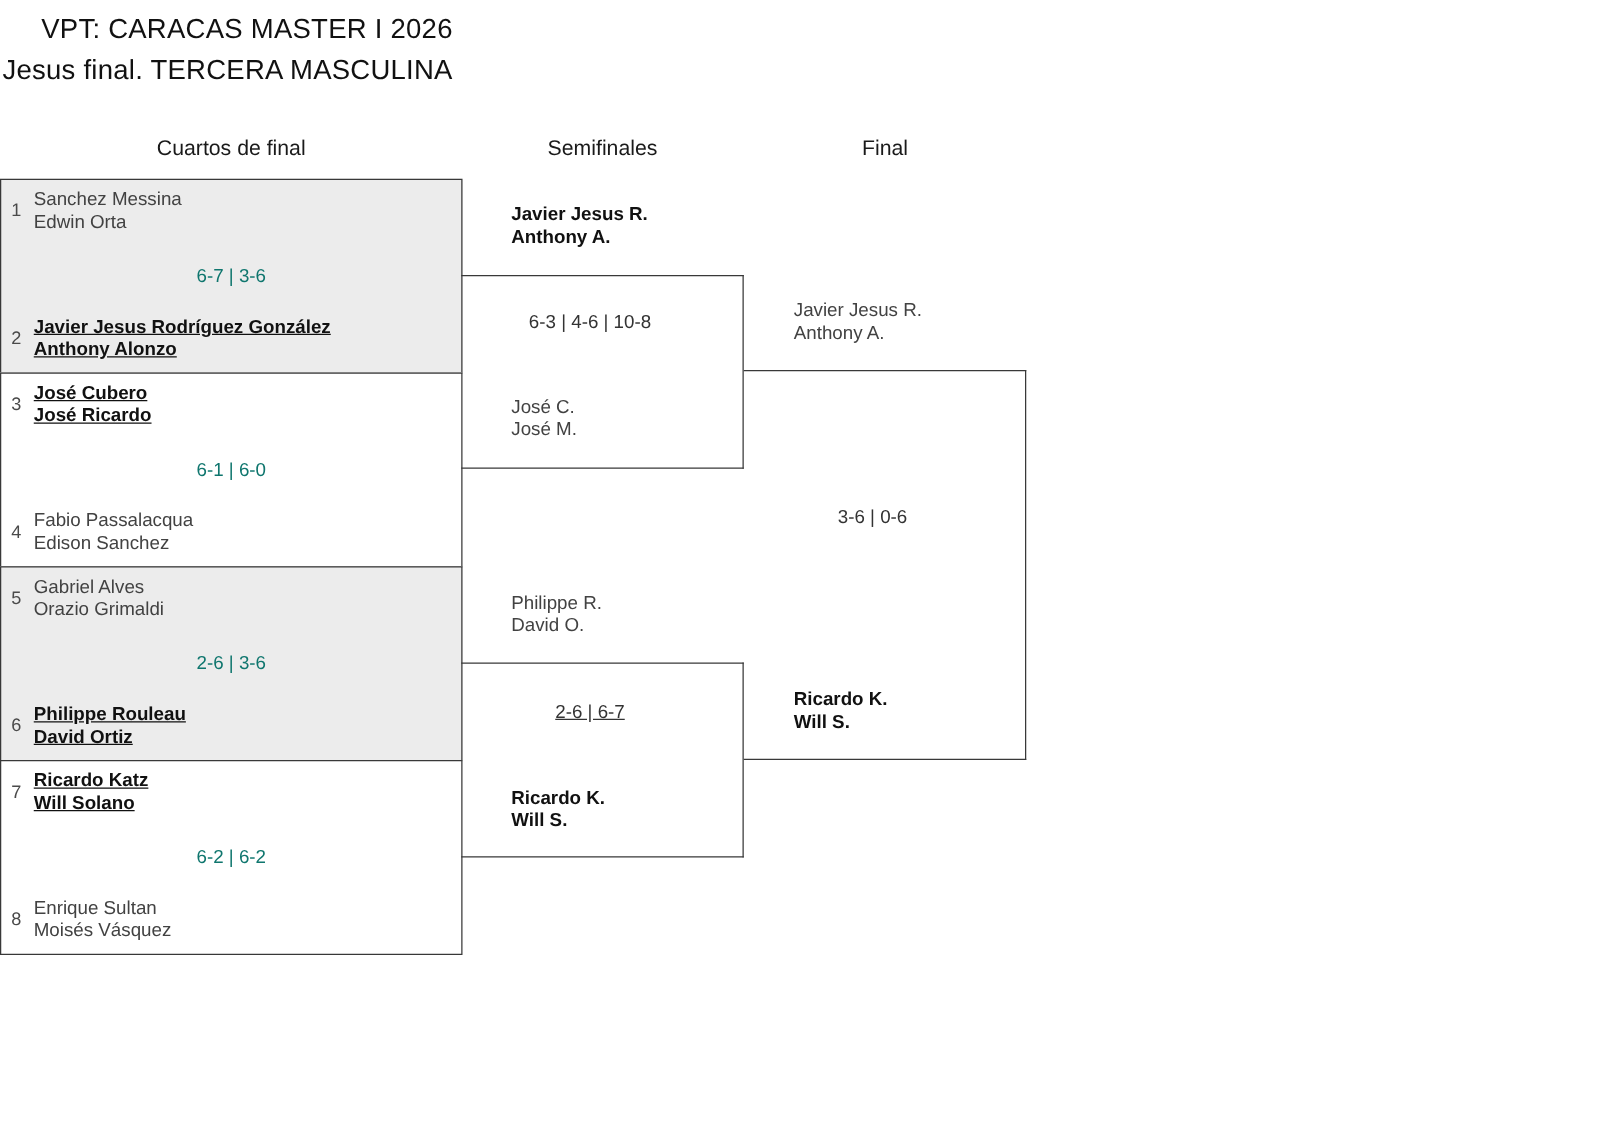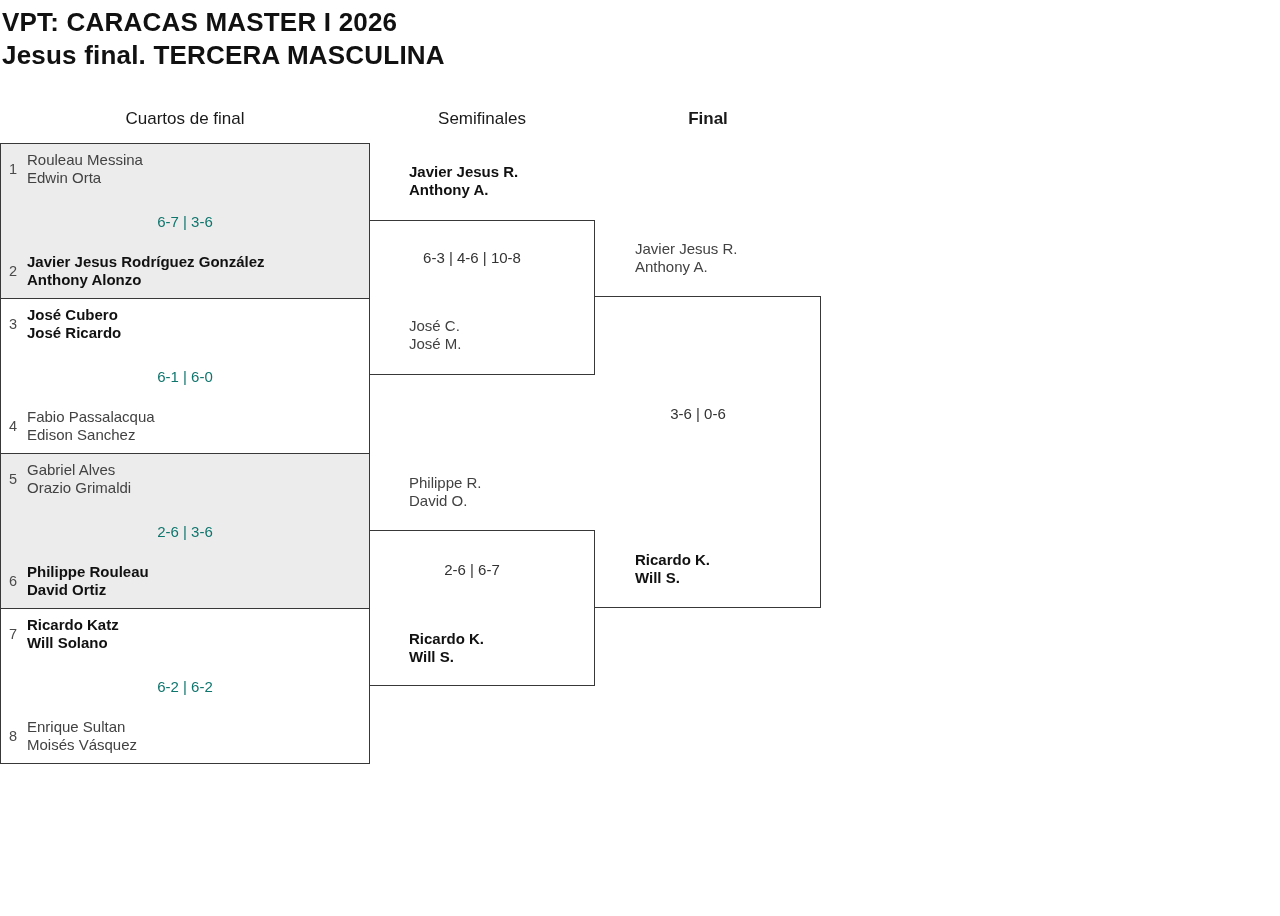--- a/index.html
+++ b/index.html
@@ -15,40 +15,41 @@
   }
 
   
   .title-block {
     position: absolute;
     left: 2px;
     top: 6px;
     color: #111111;
   }
   .title-line {
-    font-size: 26px;
+    font-size: 22px;
     line-height: 33px;
-    font-weight: 700;
+    font-weight: 400;
     letter-spacing: 0.2px;
     white-space: nowrap;
+    text-align: right;
   }
 
   
   .col-header {
     position: absolute;
     top: 109px;
     text-align: center;
     font-size: 17px;
     font-weight: 500;
     color: #1a1a1a;
     white-space: nowrap;
   }
   .col-header.qf { left: 0; width: 370px; }
   .col-header.sf { left: 369px; width: 226px; }
-  .col-header.fin { left: 595px; width: 226px; font-weight: bold; }
+  .col-header.fin { left: 595px; width: 226px; }
 
   
   .qf-box {
     position: absolute;
     left: 0;
     width: 370px;
     height: 156px;
     border: 1px solid #383838;
     background: #ffffff;
   }
@@ -72,21 +73,21 @@
     color: #4a4a4a;
     line-height: 36px;
   }
   .names {
     font-size: 15px;
     line-height: 18px;
     color: #424242;
     font-weight: 400;
     margin-left: 2px;
   }
-  .names.winner { color: #111111; font-weight: 700; }
+  .names.winner { color: #111111; font-weight: 700; text-decoration: underline; }
 
   .qf-score {
     position: absolute;
     left: 0;
     right: 0;
     top: 50%;
     transform: translateY(-50%);
     text-align: center;
     font-size: 15px;
     color: #0f766e;
@@ -124,42 +125,42 @@
 
   .round-score {
     position: absolute;
     width: 206px;
     text-align: center;
     font-size: 15px;
     color: #333333;
     white-space: nowrap;
   }
   #sf1-score   { left: 369px; top: 249px; }
-  #sf2-score   { left: 369px; top: 561px; }
+  #sf2-score   { left: 369px; top: 561px; text-decoration: underline; }
   #final-score { left: 595px; top: 405px; }
 </style>
 </head>
 <body>
 
 <div class="canvas">
 
   <div class="title-block">
     <div class="title-line">VPT: CARACAS MASTER I 2026</div>
     <div class="title-line">Jesus final. TERCERA MASCULINA</div>
   </div>
 
   <div class="col-header qf">Cuartos de final</div>
   <div class="col-header sf">Semifinales</div>
   <div class="col-header fin">Final</div>
 
   <div class="qf-box shaded" style="top:143px">
     <div class="team-row top">
       <div class="seed">1</div>
       <div class="names">
-        <div>Rouleau Messina</div>
+        <div>Sanchez Messina</div>
         <div>Edwin Orta</div>
       </div>
     </div>
     <div class="qf-score">6-7 | 3-6</div>
     <div class="team-row bottom">
       <div class="seed">2</div>
       <div class="names winner">
         <div>Javier Jesus Rodríguez González</div>
         <div>Anthony Alonzo</div>
       </div>

